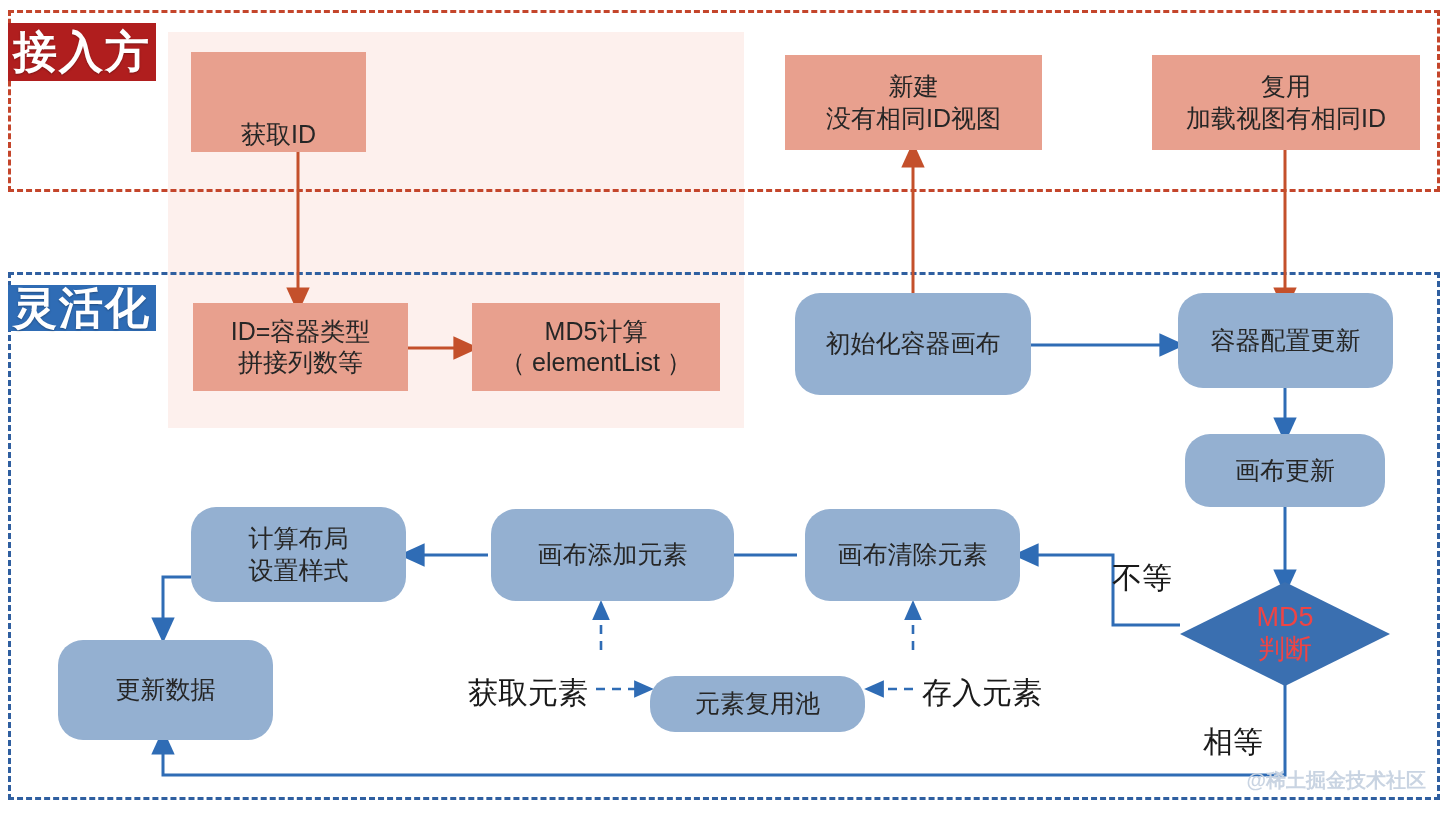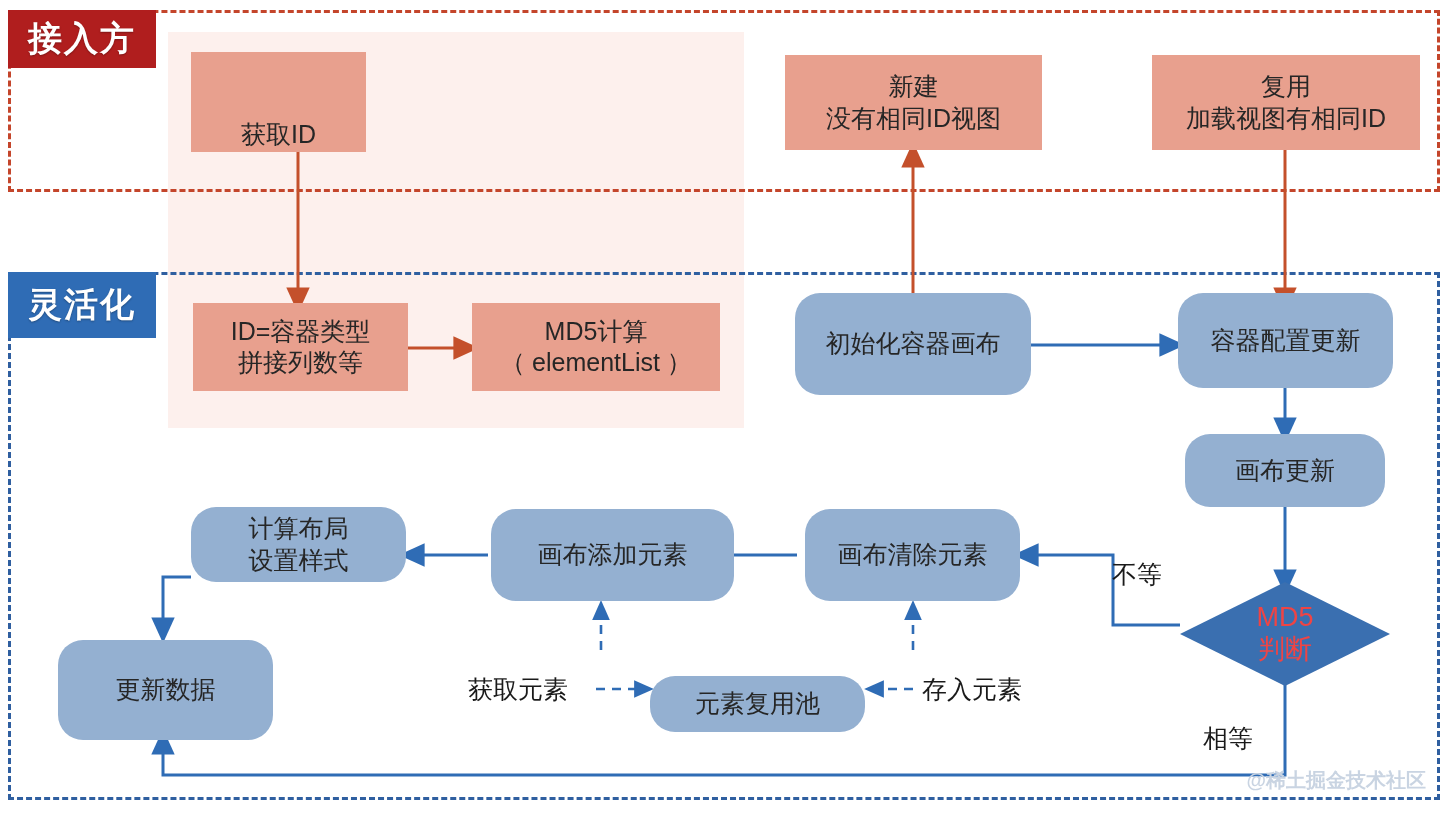--- a/index.html
+++ b/index.html
@@ -39,37 +39,38 @@
   }
 
   
   .zone-chip {
     position: absolute;
     display: flex;
     align-items: center;
     justify-content: center;
     color: #ffffff;
     font-weight: bold;
-    font-size: 34px;
+    font-size: 44px;
     letter-spacing: 2px;
     text-shadow: 0 1px 2px rgba(0,0,0,0.30);
     box-sizing: border-box;
+    margin-top: 13px;
   }
   .chip-access {
     left: 8px;
     top: 10px;
     width: 148px;
     height: 58px;
     background: #B01E1E;
   }
   .chip-flex {
     left: 8px;
     top: 272px;
     width: 148px;
-    height: 66px;
+    height: 46px;
     background: #2F6CB5;
   }
 
   
   .pink-panel {
     position: absolute;
     left: 168px;
     top: 32px;
     width: 576px;
     height: 396px;
@@ -114,21 +115,21 @@
     font-size: 27px;
     line-height: 1.18;
     z-index: 2;
   }
   .diamond-label .ln { display: block; }
 
   
   .edge-label {
     position: absolute;
     color: #1a1a1a;
-    font-size: 25px;
+    font-size: 30px;
     white-space: nowrap;
   }
 
   
   svg.wires {
     position: absolute;
     left: 0;
     top: 0;
     width: 1448px;
     height: 816px;
@@ -252,21 +253,21 @@
   </div>
 
   <div class="node blue" style="left:805px; top:509px; width:215px; height:92px;">
     <span class="ln">画布清除元素</span>
   </div>
 
   <div class="node blue" style="left:491px; top:509px; width:243px; height:92px;">
     <span class="ln">画布添加元素</span>
   </div>
 
-  <div class="node blue" style="left:191px; top:507px; width:215px; height:75px;">
+  <div class="node blue" style="left:191px; top:507px; width:215px; height:95px;">
     <span class="ln">计算布局</span>
     <span class="ln">设置样式</span>
   </div>
 
   <div class="node blue" style="left:58px; top:640px; width:215px; height:100px;align-items:center;">
     <span class="ln">更新数据</span>
   </div>
 
   <div class="node blue" style="left:650px; top:676px; width:215px; height:56px;align-items:center;">
     <span class="ln">元素复用池</span>

